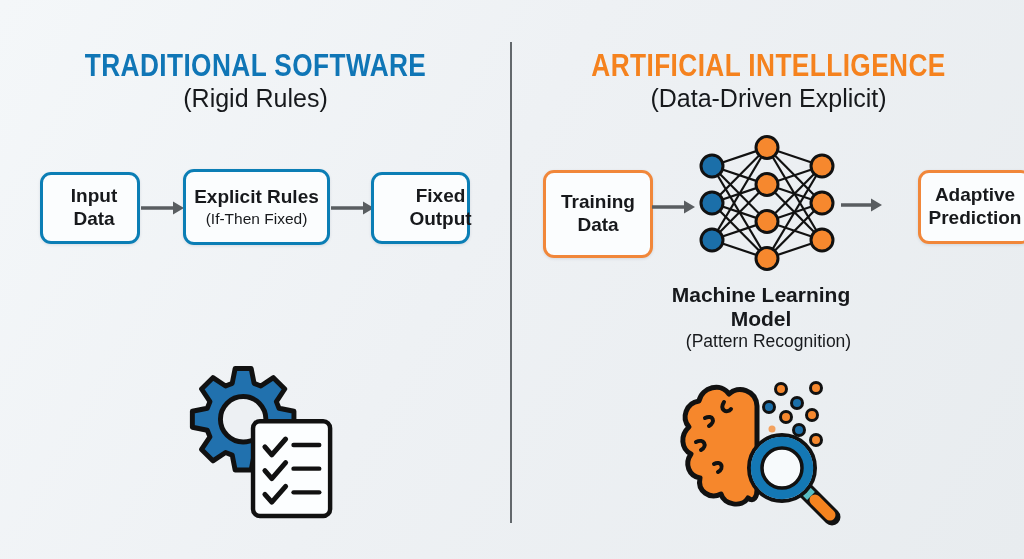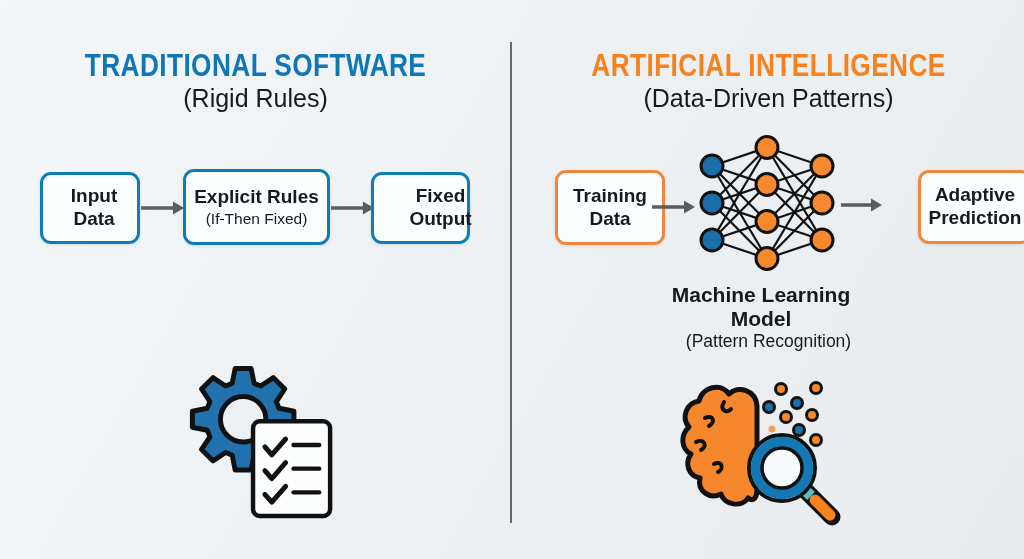--- a/index.html
+++ b/index.html
@@ -47,21 +47,21 @@
   .iconsvg{position:absolute;}
 </style>
 </head>
 <body>
 
 <div class="stage">
 
   <div class="title left">TRADITIONAL SOFTWARE</div>
   <div class="subtitle left">(Rigid Rules)</div>
   <div class="title right">ARTIFICIAL INTELLIGENCE</div>
-  <div class="subtitle right">(Data-Driven Patterns)</div>
+  <div class="subtitle right">(Data-Driven Explicit)</div>
 
   <div class="divider"></div>
 
   <div class="fbox blue" style="left:40px; top:172px; width:100px; height:72px;padding-left:8px;">Input
 Data</div>
 
   <svg class="arrow" style="left:141px; top:200px;" width="44" height="16" viewBox="0 0 44 16">
     <line x1="0" y1="8" x2="33" y2="8" stroke="#595d60" stroke-width="3.5"></line>
     <polygon points="32,1.5 43,8 32,14.5" fill="#595d60"></polygon>
   </svg>
@@ -72,21 +72,21 @@
   </div>
 
   <svg class="arrow" style="left:331px; top:200px;" width="44" height="16" viewBox="0 0 44 16">
     <line x1="0" y1="8" x2="33" y2="8" stroke="#595d60" stroke-width="3.5"></line>
     <polygon points="32,1.5 43,8 32,14.5" fill="#595d60"></polygon>
   </svg>
 
   <div class="fbox blue" style="left:371px; top:172px; width:99px; height:72px;padding-left:40px;">Fixed
 Output</div>
 
-  <div class="fbox orange" style="left:543px; top:170px; width:110px; height:75px;margin-left:12px;">Training
+  <div class="fbox orange" style="left:543px; top:170px; width:110px; height:88px;">Training
 Data</div>
 
   <svg class="arrow" style="left:652px; top:199px;" width="44" height="16" viewBox="0 0 44 16">
     <line x1="0" y1="8" x2="33" y2="8" stroke="#595d60" stroke-width="3.5"></line>
     <polygon points="32,1.5 43,8 32,14.5" fill="#595d60"></polygon>
   </svg>
 
   <svg class="iconsvg" id="network-svg" style="left:675px; top:130px;" width="184" height="150" viewBox="0 0 184 150">
       <line x1="37" y1="36" x2="92" y2="17.5" stroke="#111" stroke-width="2.2"></line>
       <line x1="37" y1="36" x2="92" y2="54.5" stroke="#111" stroke-width="2.2"></line>

